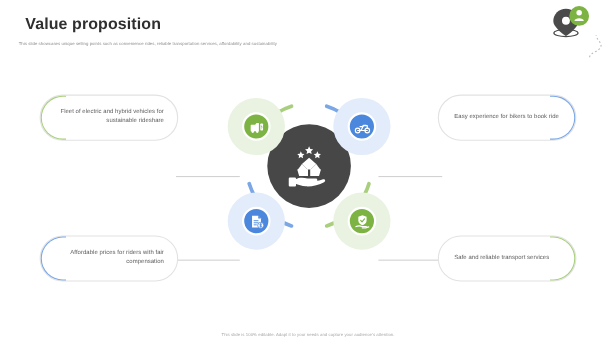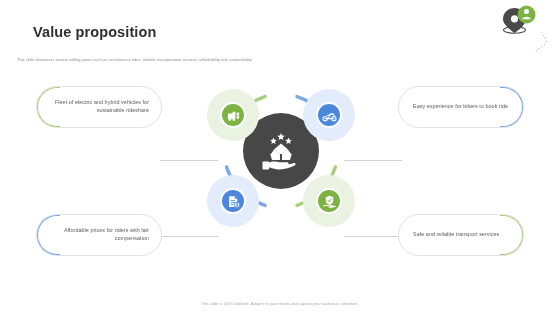--- a/index.html
+++ b/index.html
@@ -26,21 +26,21 @@
     position: absolute;
     left: 17px;
     top: 8px;
     width: 480px;
   }
   .page-title {
     font-size: 14.5px;
     font-weight: bold;
     color: #2f2f2f;
     letter-spacing: .1px;
-    margin: 16px;
+    margin: 6px;
     line-height: 17px;
   }
   .page-subtitle {
     margin: 2px 0 0 0;
     font-size: 3.9px;
     color: #8c8c8c;
     line-height: 6px;
     letter-spacing: .05px;
     white-space: nowrap;
   }

